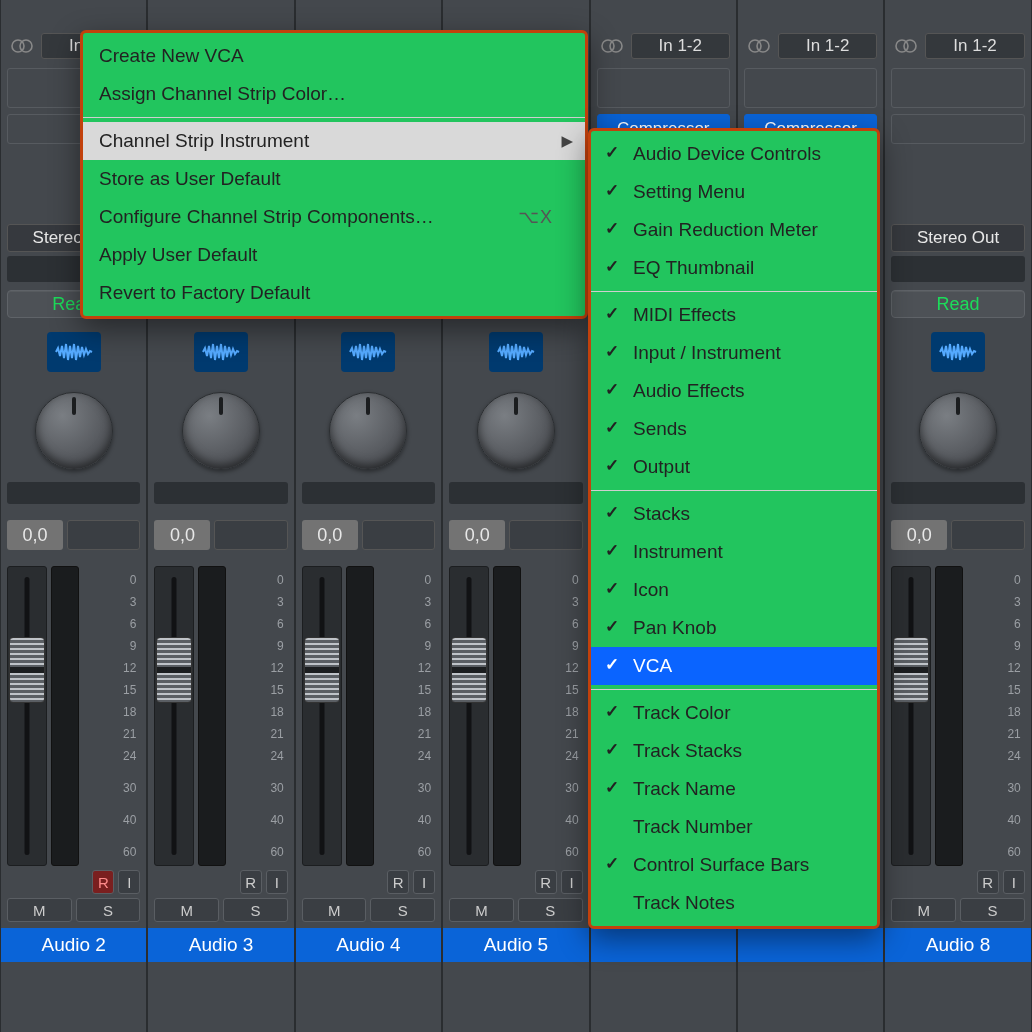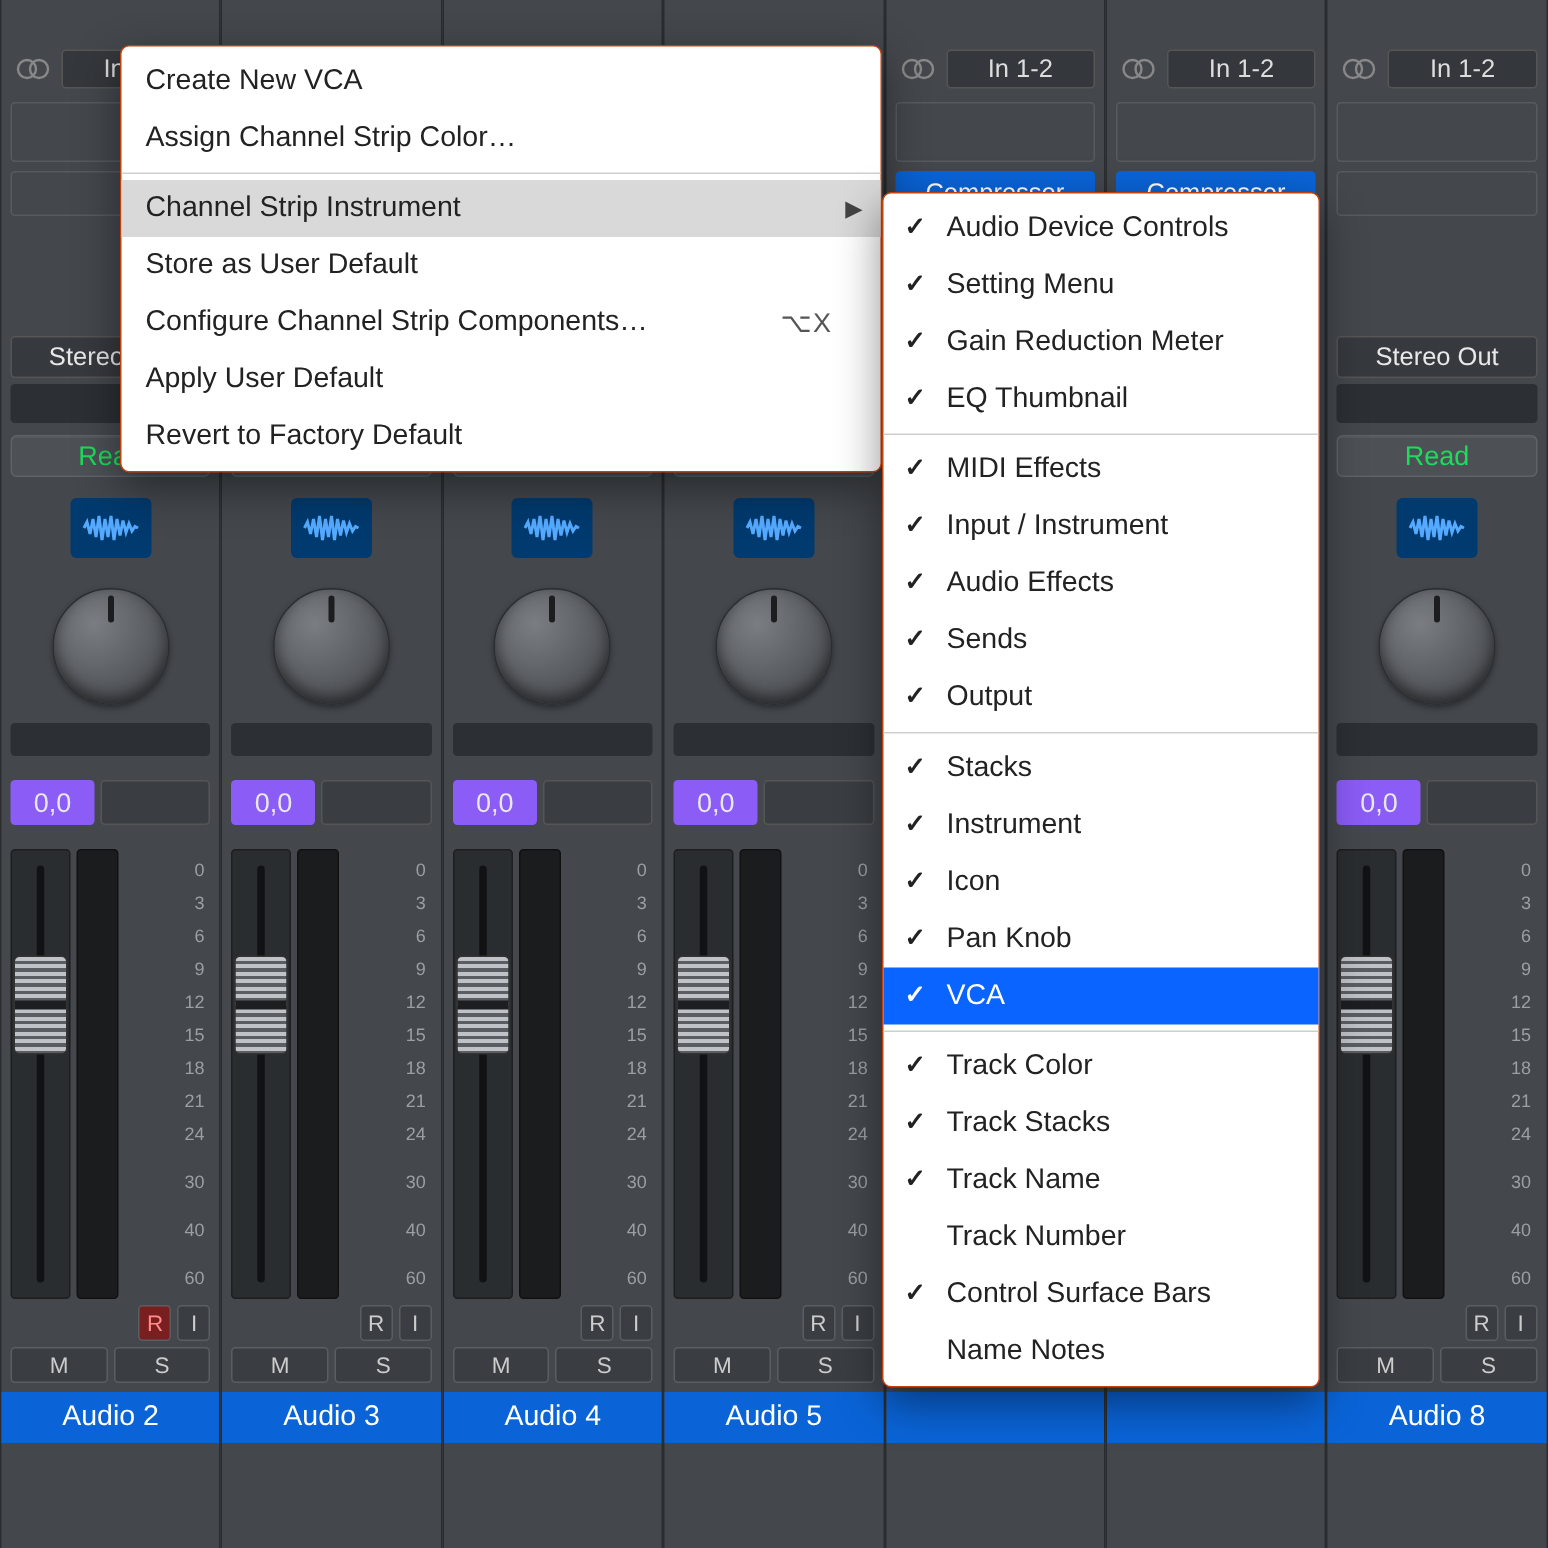--- a/index.html
+++ b/index.html
@@ -59,21 +59,21 @@
     position:relative;
   }
   .knob::after {
     content:""; position:absolute; left:50%; top:4px; width:4px; height:18px; background:#1b1d1f;
     transform:translateX(-50%); border-radius:2px;
   }
   .pan-row {
     margin:16px 6px 0 6px; display:flex; gap:4px; height:30px;
   }
   .pan-val {
-    width:56px; background:#8b5cf6; color:#e8e8e8; font-size:18px; border-radius:3px;
+    width:56px; background:#737373; color:#e8e8e8; font-size:18px; border-radius:3px;
     display:flex; align-items:center; justify-content:center;
   }
   .pan-bar {
     flex:1; background:#3a3e43; border:1px solid #555; border-radius:3px;
   }
   .fader-area {
     margin:16px 6px 0 6px; height:300px; display:flex; gap:4px; position:relative;
   }
   .fader-slot {
     width:40px; height:100%; background:#2a2d30; border-radius:3px; position:relative;
@@ -111,21 +111,21 @@
   }
   .pill.small { flex:0 0 22px; }
   .pill.rec { background:#7a1f1f; color:#ff8b8b; flex:0 0 22px; }
   .track-label {
     margin-top:6px; height:34px; background:#0a64d8; color:white; font-size:19px;
     display:flex; align-items:center; justify-content:center;
   }
 
   
   .ctx {
-    position:absolute; background:#ffffff; border:1px solid #c2410c; border-radius:6px;
+    position:absolute; background:#22c55e; border:3px solid #c2410c; border-radius:6px;
     box-shadow: 0 10px 30px rgba(0,0,0,0.45);
     color:#222; font-size:19px; padding:4px 0;
   }
   .ctx .item {
     padding: 6px 16px; height:38px; display:flex; align-items:center; gap:10px;
     white-space: nowrap; position:relative;
   }
   .ctx .item.hover { background:#d9d9d9; }
   .ctx .sep { height:1px; background:#cfcfcf; margin:4px 0; }
   .ctx .shortcut { position:absolute; right:32px; color:#555; font-size:18px; letter-spacing:1px;}
@@ -659,15 +659,15 @@
       <span>Track Name</span>
     </div>
     <div class="item">
       <span>Track Number</span>
     </div>
     <div class="item">
       <span class="check">✓</span>
       <span>Control Surface Bars</span>
     </div>
     <div class="item">
-      <span>Name Notes</span>
+      <span>Track Notes</span>
     </div>
   </div>
 
 </body></html>

